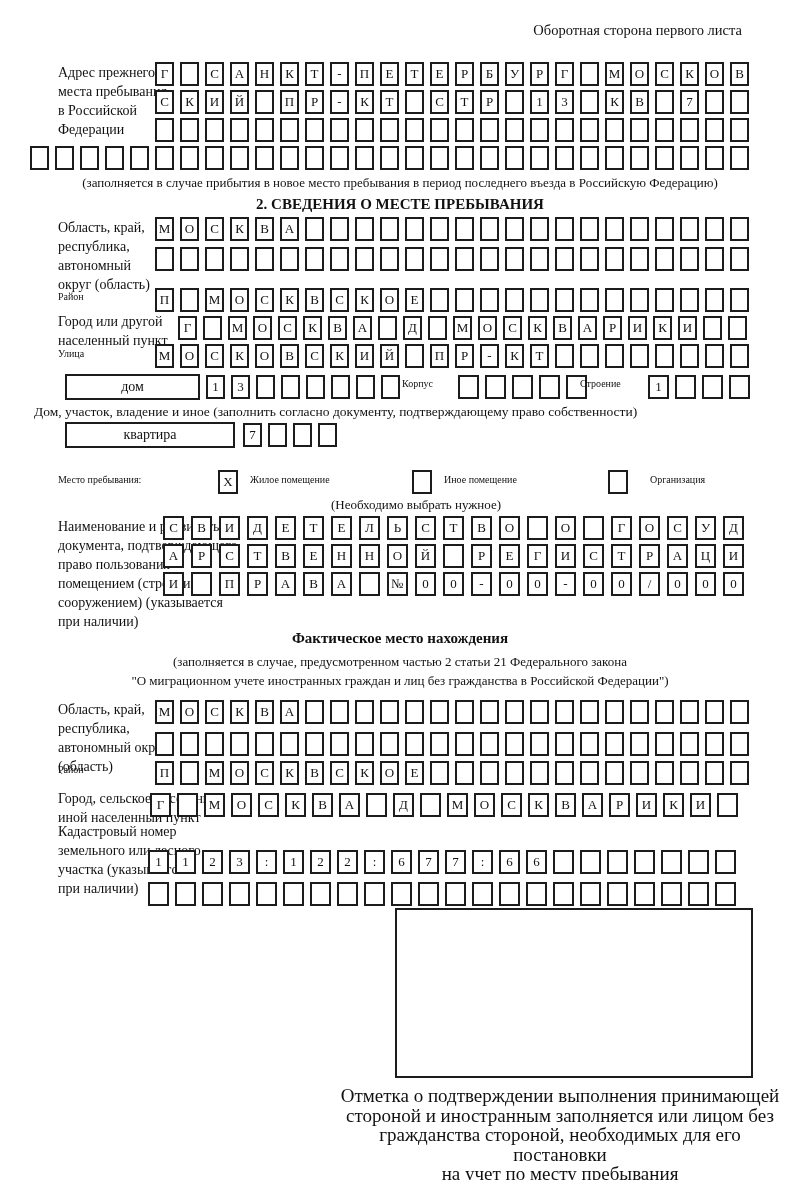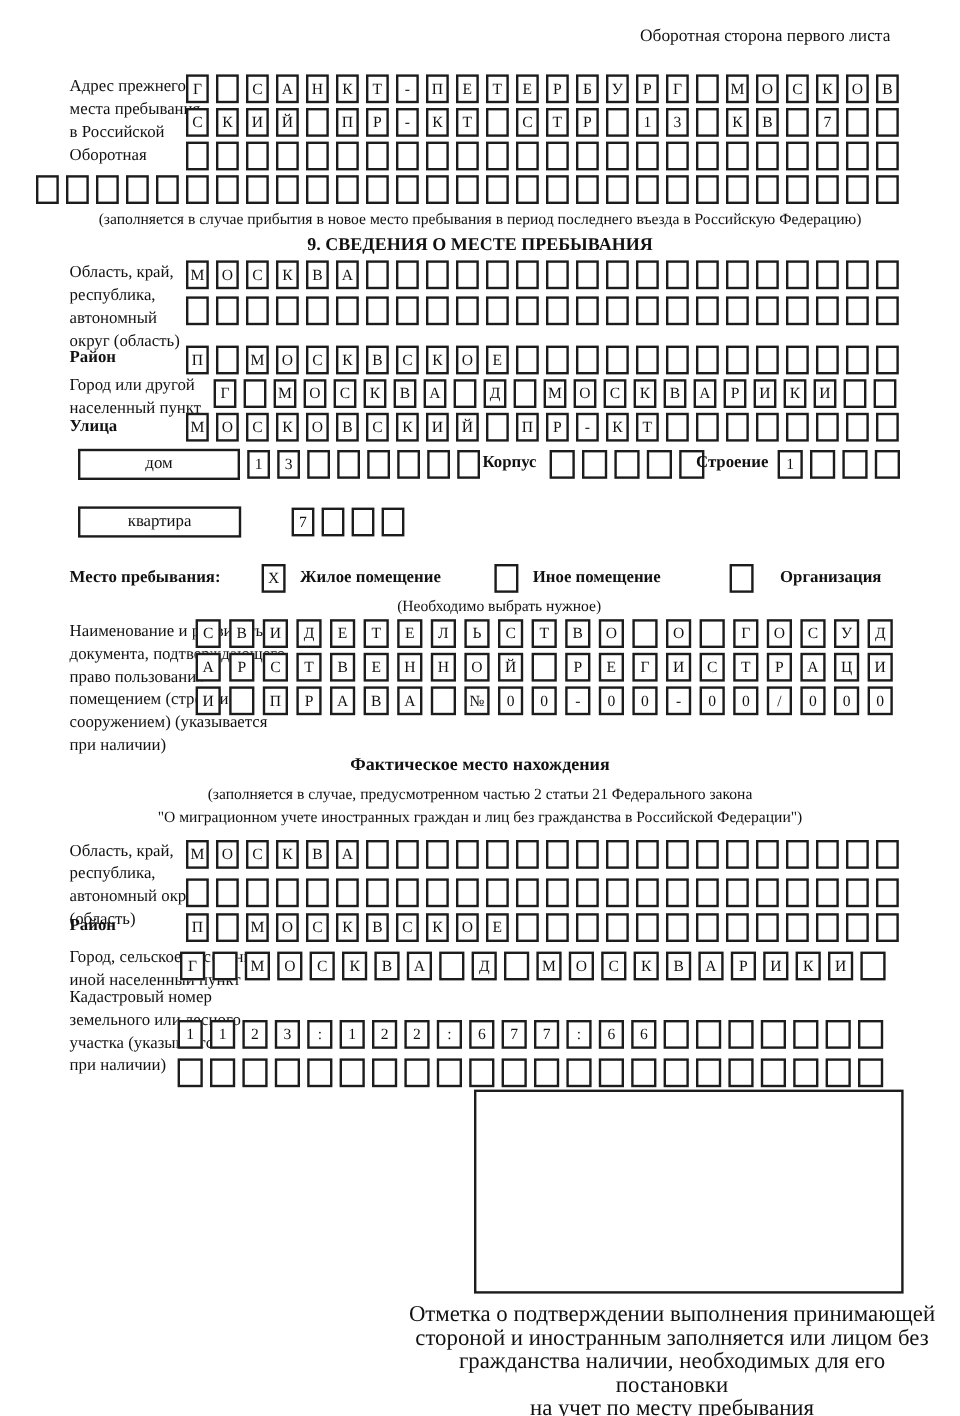--- a/index.html
+++ b/index.html
@@ -1,21 +1,21 @@
 <!DOCTYPE html>
 <html><head>
 <meta charset="utf-8">
 <style>
   html,body{margin:0;padding:0;background:#fff;}
   .page{position:relative;width:800px;height:1180px;background:#fff;
         font-family:"Liberation Serif","DejaVu Serif",serif;color:#111;overflow:hidden;}
   .abs{position:absolute;}
   .corner{position:absolute;top:22px;right:58px;font-size:14.5px;}
   .label{font-size:14px;line-height:19px;}
-  .small-label{font-size:14px;font-weight:bold;}
+  .small-label{font-size:10px;}
   .cells{display:flex;gap:6px;}
   .cells .cell{flex:0 0 auto;width:19px;height:24px;box-sizing:border-box;border:2px solid #1c1c1c;
                display:flex;align-items:center;justify-content:center;font-size:13px;background:#fff;}
   .cells.doc{gap:7px}
   .cells.doc .cell{width:21px;}
   .cells.wide{gap:6px}
   .cells.wide .cell{width:21px;}
   .note{width:800px;text-align:center;font-size:13px;}
   .sec-title{width:800px;text-align:center;font-size:15px;font-weight:bold;}
   .widebox{box-sizing:border-box;border:2px solid #1c1c1c;height:26px;display:flex;
@@ -30,21 +30,21 @@
 <body>
 
 <div class="page">
 
   <div class="corner">Оборотная сторона первого листа</div>
 
   <div class="abs label" style="left:58px;top:63px;width:130px">
       <div>Адрес прежнего</div>
       <div>места пребывания</div>
       <div>в Российской</div>
-      <div>Оборотная</div>
+      <div>Федерации</div>
     </div>
   <div class="abs cells" style="left:155px;top:62px">
       <span class="cell">Г</span>
       <span class="cell"></span>
       <span class="cell">С</span>
       <span class="cell">А</span>
       <span class="cell">Н</span>
       <span class="cell">К</span>
       <span class="cell">Т</span>
       <span class="cell">-</span>
@@ -143,21 +143,21 @@
       <span class="cell"></span>
       <span class="cell"></span>
       <span class="cell"></span>
       <span class="cell"></span>
       <span class="cell"></span>
       <span class="cell"></span>
       <span class="cell"></span>
     </div>
   <div class="abs note" style="left:0;top:175px">(заполняется в случае прибытия в новое место пребывания в период последнего въезда в Российскую Федерацию)</div>
 
-  <div class="abs sec-title" style="left:0;top:196px">9. СВЕДЕНИЯ О МЕСТЕ ПРЕБЫВАНИЯ</div>
+  <div class="abs sec-title" style="left:0;top:196px">2. СВЕДЕНИЯ О МЕСТЕ ПРЕБЫВАНИЯ</div>
 
   <div class="abs label" style="left:58px;top:218px;width:110px">
       <div>Область, край,</div>
       <div>республика,</div>
       <div>автономный</div>
       <div>округ (область)</div>
     </div>
   <div class="abs cells" style="left:155px;top:217px">
       <span class="cell">М</span>
       <span class="cell">О</span>
@@ -316,22 +316,23 @@
       <span class="cell"></span>
       <span class="cell"></span>
     </div>
   <div class="abs small-label" style="left:580px;top:378px">Строение</div>
   <div class="abs cells wide" style="left:648px;top:375px">
       <span class="cell">1</span>
       <span class="cell"></span>
       <span class="cell"></span>
       <span class="cell"></span>
     </div>
-
-  <div class="abs widebox" style="left:65px;top:422px;width:136px">квартира</div>
+  <div class="abs caption" style="left:34px;top:404px">Дом, участок, владение и иное (заполнить согласно документу, подтверждающему право собственности)</div>
+
+  <div class="abs widebox" style="left:65px;top:422px;width:170px">квартира</div>
   <div class="abs cells" style="left:243px;top:423px">
       <span class="cell">7</span>
       <span class="cell"></span>
       <span class="cell"></span>
       <span class="cell"></span>
     </div>
 
   <div class="abs small-label" style="left:58px;top:474px">Место пребывания:</div>
   <span class="abs cbox" style="left:218px;top:470px">X</span>
   <div class="abs small-label" style="left:250px;top:474px">Жилое помещение</div>
@@ -591,17 +592,17 @@
       <span class="cell"></span>
       <span class="cell"></span>
       <span class="cell"></span>
       <span class="cell"></span>
     </div>
 
   <div class="abs stamp" style="left:395px;top:908px;width:358px;height:170px"></div>
   <div class="abs center-lines" style="left:340px;top:1086px;width:440px">
       <div>Отметка о подтверждении выполнения принимающей</div>
       <div>стороной и иностранным заполняется или лицом без</div>
-      <div>гражданства наличии, необходимых для его постановки</div>
+      <div>гражданства стороной, необходимых для его постановки</div>
       <div>на учет по месту пребывания</div>
     </div>
 
 </div>
 
 </body></html>

